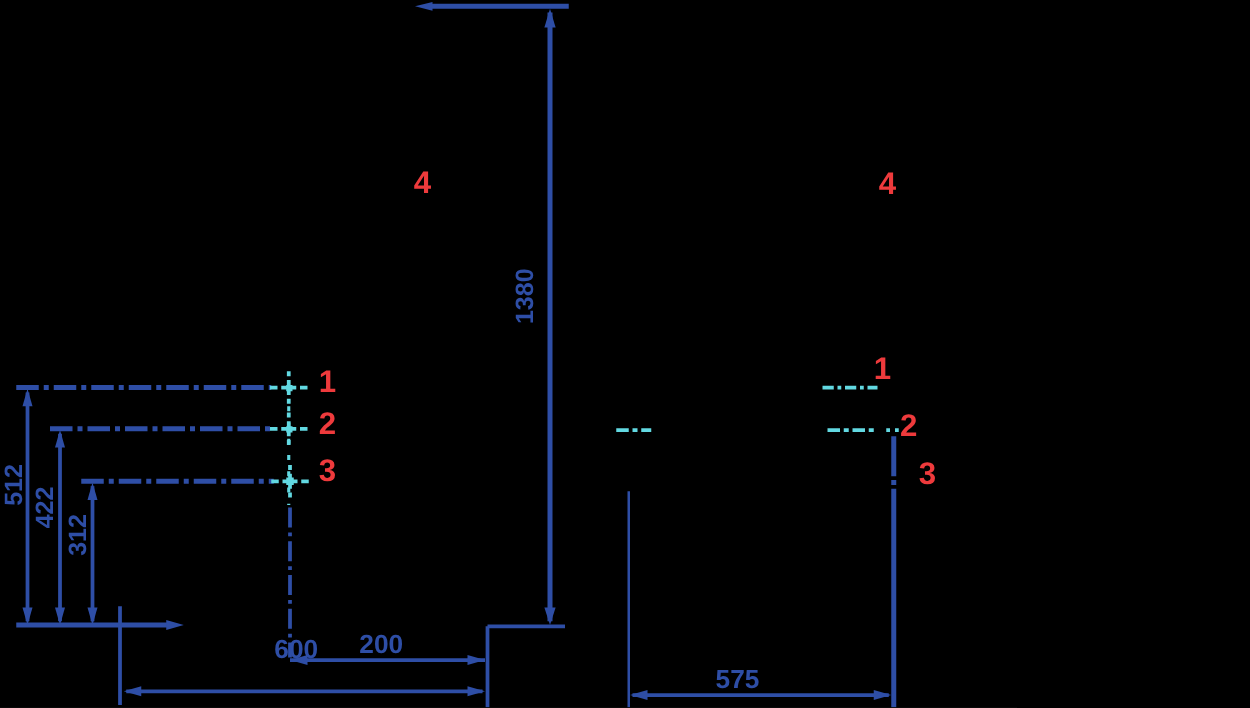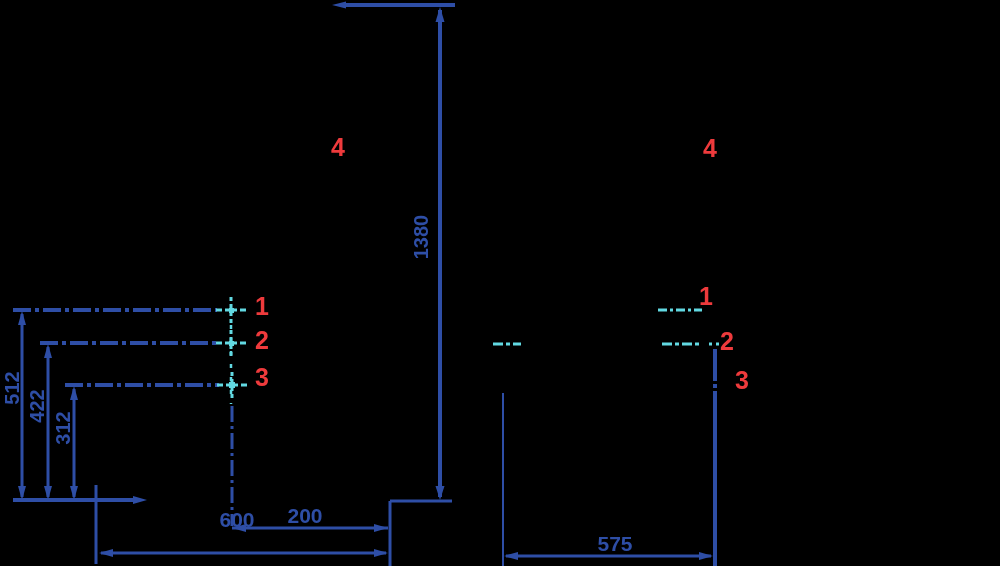--- a/index.html
+++ b/index.html
@@ -150,20 +150,20 @@
   <span class="lbl rot" style="left:37px;top:406px;">422</span>
   <span class="lbl rot" style="left:63px;top:428px;">312</span>
   <span class="lbl" style="left:237px;top:520px;">600</span>
   <span class="lbl" style="left:305px;top:516px;">200</span>
 
   <span class="callout" style="left:262px;top:306px;">1</span>
   <span class="callout" style="left:262px;top:340px;">2</span>
   <span class="callout" style="left:262px;top:377px;">3</span>
   <span class="callout" style="left:338px;top:147px;">4</span>
 
-  <span class="lbl" style="left:615px;top:544px;">575</span>
+  <span class="lbl" style="left:590px;top:544px;">575</span>
 
   <span class="callout" style="left:706px;top:296px;">1</span>
   <span class="callout" style="left:727px;top:341px;">2</span>
   <span class="callout" style="left:742px;top:380px;">3</span>
   <span class="callout" style="left:710px;top:148px;">4</span>
 
 </div>
 
 </body></html>

